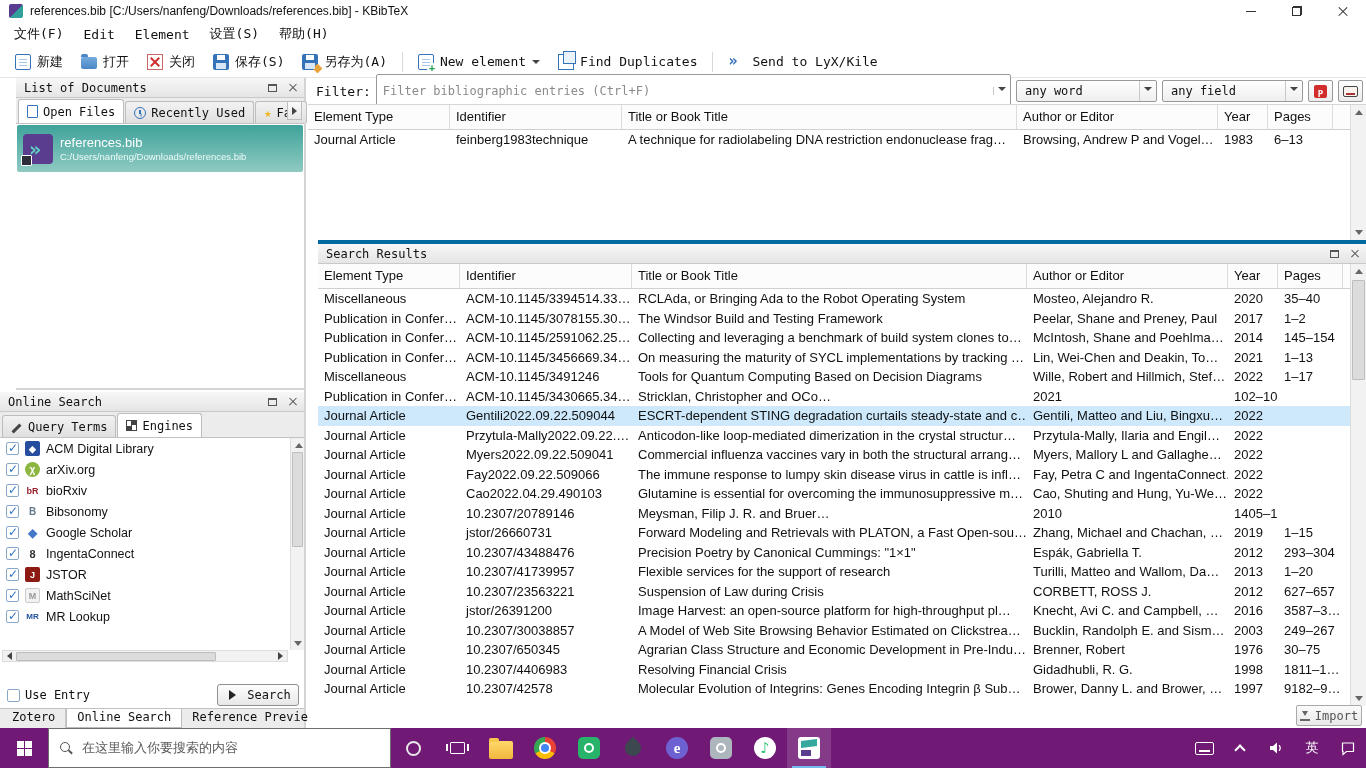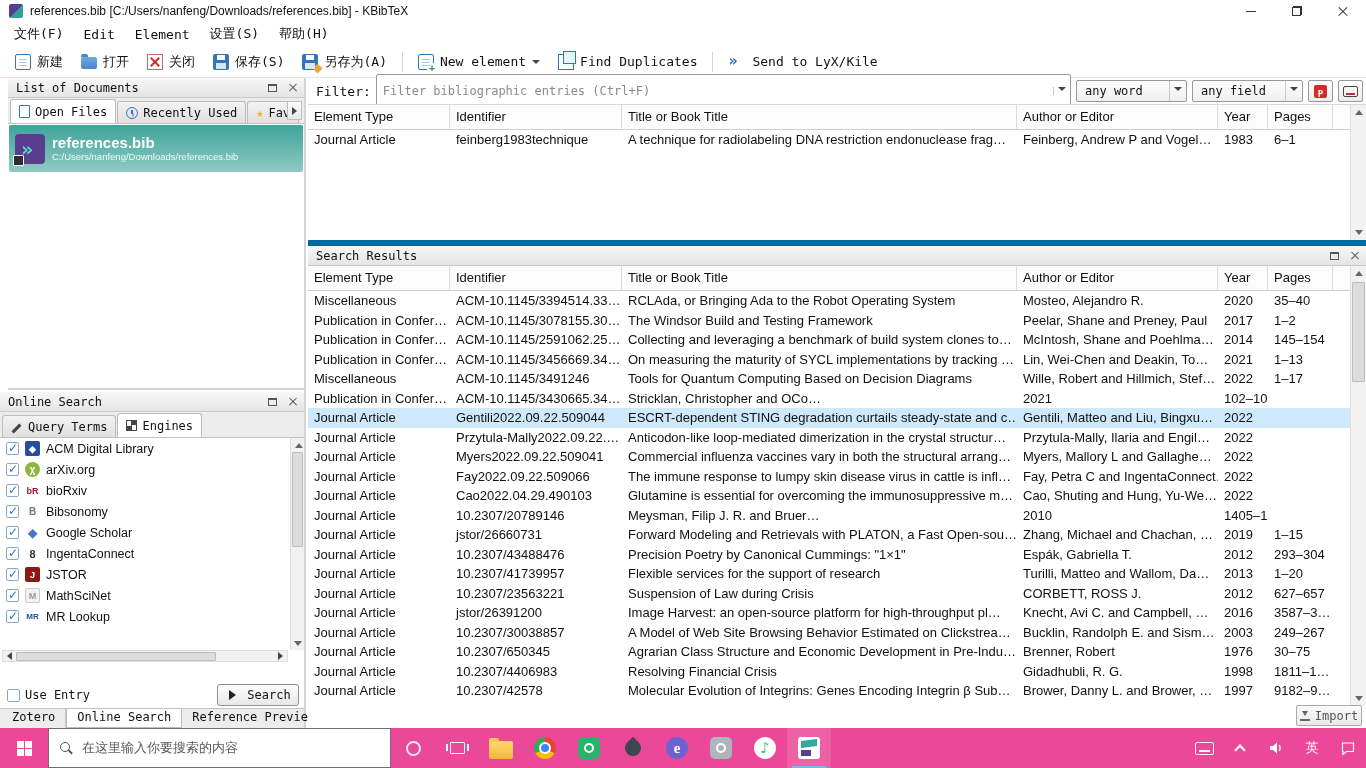--- a/index.html
+++ b/index.html
@@ -50,41 +50,41 @@
   
   .left-col{position:absolute;top:78px;left:0;width:306px;bottom:40px;background:#fff;border-right:2px solid #d4d4d4}
   .panel-head{height:20px;background:linear-gradient(#f7f7f7,#e5e5e5);border-bottom:1px solid #c9c9c9;display:flex;align-items:center;padding:0 3px 0 8px;font:12px "DejaVu Sans Mono",monospace}
   .ph-btns{margin-left:auto;display:flex;gap:3px}
   .ph-btn{width:17px;height:15px;display:flex;align-items:center;justify-content:center}
   .float-ico{width:9px;height:8px;border:1px solid #555;border-top-width:2px}
   .xp{position:relative;width:9px;height:9px}
   .xp::before,.xp::after{content:"";position:absolute;left:-0.5px;top:4px;width:10px;height:1.2px;background:#555}
   .xp::before{transform:rotate(45deg)}.xp::after{transform:rotate(-45deg)}
 
-  .docs-panel{position:absolute;top:0;left:8px;right:0;height:312px;border-bottom:2px solid #d4d4d4}
+  .docs-panel{position:absolute;top:0;left:16px;right:0;height:312px;border-bottom:2px solid #d4d4d4}
   .tabbar{height:26px;background:#ececec;border-bottom:1px solid #c2c2c2;display:flex;align-items:flex-end;padding:2px 0 0 2px;position:relative}
   .tab{display:flex;align-items:center;gap:5px;padding:0 8px;height:22px;font:12px "DejaVu Sans Mono",monospace;border:1px solid #bdbdbd;border-bottom:none;border-radius:3px 3px 0 0;background:linear-gradient(#f2f2f2,#e0e0e0);margin-right:1px;white-space:nowrap}
   .tab.active{background:#fff;height:24px}
   .tab-scroll{position:absolute;right:2px;bottom:3px;width:15px;height:19px;border:1px solid #bdbdbd;background:linear-gradient(#fbfbfb,#e8e8e8);display:flex;align-items:center;justify-content:center}
   .tri-r{width:0;height:0;border:4px solid transparent;border-left:5px solid #444;margin-left:3px}
   .tri-l{width:0;height:0;border:4px solid transparent;border-right:5px solid #444;margin-right:3px}
   .tri-u{width:0;height:0;border:4px solid transparent;border-bottom:5px solid #666;margin-bottom:3px}
   .tri-d{width:0;height:0;border:4px solid transparent;border-top:5px solid #666;margin-top:3px}
   .mini-doc{width:11px;height:13px;background:#fff;border:1px solid #3573b9;border-radius:1px}
   .clock-ico{width:12px;height:12px;border:1.5px solid #3573b9;border-radius:50%;position:relative}
   .clock-ico::after{content:"";position:absolute;left:4px;top:2px;width:1.5px;height:4px;background:#3573b9;box-shadow:1px 3px 0 -0.5px #3573b9}
   .star-ico::before{content:"★";color:#f0b41e;font-size:12px;line-height:12px}
 
   .file-list{position:absolute;top:46px;bottom:23px;left:0;right:0;background:#fff;padding:1px}
   .file-item{height:47px;border-radius:2px;background:linear-gradient(#3fa39b,#8fcac2);display:flex;align-items:center;gap:7px;padding:4px 6px;color:#fff;overflow:hidden}
   .file-ico{width:30px;height:30px;border-radius:4px;background:#5a3d8f;flex:0 0 auto;position:relative}
   .file-ico::before{content:"»";position:absolute;left:6px;top:2px;color:#5fd0c2;font:bold 20px/26px "DejaVu Sans Mono",monospace}
   .file-ico::after{content:"";position:absolute;left:-2px;bottom:-2px;width:9px;height:9px;background:#2d2d3a;border:1px solid #fff;border-radius:1px}
   .file-txt{min-width:0}
-  .file-name{font-weight:bold;font-size:15px;line-height:16px}
+  .file-name{font-weight:normal;font-size:13px;line-height:16px}
   .file-path{font-size:9.5px;color:#eafaf7;line-height:12px;white-space:nowrap;overflow:hidden}
   .bottom-tabs{position:absolute;bottom:0;left:0;right:0;height:23px;background:#ececec;border-top:1px solid #c2c2c2;display:flex;padding-left:2px}
   .btab{padding:2px 9px 0;height:20px;font:12px "DejaVu Sans Mono",monospace;border:1px solid #bdbdbd;border-top:none;border-radius:0 0 3px 3px;background:linear-gradient(#e9e9e9,#dcdcdc);margin-right:1px;white-space:nowrap}
   .btab.active{background:#fff}
 
   .search-panel{position:absolute;top:314px;left:0;right:0;bottom:0}
   .pencil-ico{width:12px;height:12px;position:relative}
   .pencil-ico::before{content:"";position:absolute;left:0;top:6px;width:11px;height:3px;background:#444;transform:rotate(-45deg)}
   .grid-ico{width:11px;height:11px;background:conic-gradient(#444 0 25%,#fff 0 50%,#444 0 75%,#fff 0);border:1px solid #444}
   .engine-list{position:absolute;top:46px;bottom:78px;left:0;right:14px;overflow:hidden;background:#fff}
@@ -114,21 +114,21 @@
   .pbt{padding:1px 10px 0;font:12px "DejaVu Sans Mono",monospace;border-right:1px solid #c9c9c9;background:transparent;white-space:nowrap}
   .pbt.active{background:#fff;border:1px solid #bdbdbd;border-top:none}
 
   
   .main-col{position:absolute;top:78px;left:308px;right:0;bottom:40px;background:#fff}
   .filter-row{position:absolute;top:0;left:0;right:0;height:26px;display:flex;align-items:center;gap:5px;padding:0 3px 0 8px}
   .filter-label{font:13px "DejaVu Sans Mono",monospace}
   .filter-input{flex:1;height:34px;border:1px solid #999;border-radius:2px;background:#fff;display:flex;align-items:center}
   .filter-input input{border:none;outline:none;flex:1;font:12px "DejaVu Sans Mono",monospace;color:#444;padding:0 6px;background:transparent;min-width:0}
   .filter-input input::placeholder{color:#8b8b8b}
-  .combo{width:111px;height:22px;border:1px solid #999;border-radius:2px;background:linear-gradient(#fefefe,#efefef);display:flex;align-items:stretch;font:12px "DejaVu Sans Mono",monospace}
+  .combo{width:141px;height:22px;border:1px solid #999;border-radius:2px;background:linear-gradient(#fefefe,#efefef);display:flex;align-items:stretch;font:12px "DejaVu Sans Mono",monospace}
   .combo-text{flex:1;display:flex;align-items:center;padding-left:8px;white-space:nowrap;overflow:hidden}
   .arr{width:17px;display:flex;align-items:center;justify-content:center;border-left:1px solid #c9c9c9}
   .mini-btn{width:25px;height:22px;border:1px solid #999;border-radius:2px;background:linear-gradient(#fefefe,#ececec);display:flex;align-items:center;justify-content:center;flex:0 0 auto}
   .pdf-ico{width:13px;height:13px;background:#d22d2d;border-radius:2px;color:#fff;text-align:center}
   .pdf-ico::before{content:"P";font:bold 9px/13px "DejaVu Sans Mono",monospace}
   .kbd-ico{width:15px;height:11px;border:1px solid #444;border-radius:2px;position:relative;background:#faf3ee}
   .kbd-ico::after{content:"";position:absolute;left:2px;right:2px;bottom:1px;height:2px;background:#a33}
 
   .grid-head,.trow{display:grid;grid-template-columns:142px 172px 395px 201px 50px 65px 1fr}
   .grid-head{height:25px;border-bottom:1px solid #d0d0d0;background:#fcfcfc}
@@ -139,32 +139,32 @@
   .trow.selected{background:#cde9fb}
 
   .doc-table{position:absolute;top:26px;left:0;right:0;height:136px;border-top:1px solid #d6d6d6}
   .doc-head{position:absolute;top:0;left:0;right:16px}
   .doc-body{position:absolute;top:25px;bottom:0;left:0;right:16px;overflow:hidden;background:#fff}
   .vsb{position:absolute;top:0;bottom:0;right:0;width:16px;background:#f2f2f2;border-left:1px solid #ddd}
   .vsb .sb-top{position:absolute;top:0;left:0;right:0;height:14px;display:flex;align-items:center;justify-content:center}
   .vsb .sb-bot{position:absolute;bottom:0;left:0;right:0;height:14px;display:flex;align-items:center;justify-content:center}
   .sb-thumb{position:absolute;left:1px;right:1px;background:#dcdcdc;border:1px solid #bdbdbd;border-radius:1px}
 
-  .results{position:absolute;top:162px;left:0;right:0;height:466px;border-top:6px solid #0369a1}
+  .results{position:absolute;top:162px;left:10px;right:0;height:466px;border-top:4px solid #0369a1}
   .res-head-grid{position:absolute;top:20px;left:0;right:16px}
   .res-body{position:absolute;top:45px;bottom:0;left:0;right:16px;overflow:hidden;background:#fff}
   .res-vsb{position:absolute;top:20px;bottom:0;right:0;width:16px;background:#f2f2f2;border-left:1px solid #ddd}
 
   .import-btn{position:absolute;right:4px;bottom:2px;width:66px;height:21px;border:1px solid #a9a9a9;border-radius:2px;background:linear-gradient(#fbfbfb,#e9e9e9);display:flex;align-items:center;justify-content:center;gap:5px;font:12px "DejaVu Sans Mono",monospace;color:#555}
   .imp-ico{width:10px;height:10px;position:relative}
   .imp-ico::before{content:"";position:absolute;left:2px;top:0;width:0;height:0;border:3px solid transparent;border-top:5px solid #666}
   .imp-ico::after{content:"";position:absolute;left:0;bottom:0;width:10px;height:2px;background:#666}
 
   
-  .taskbar{position:absolute;left:0;bottom:0;width:100%;height:40px;background:#ec4899;display:flex;align-items:stretch;color:#fff}
+  .taskbar{position:absolute;left:0;bottom:0;width:100%;height:40px;background:#701a75;display:flex;align-items:stretch;color:#fff}
   .tk-btn{width:44px;display:flex;align-items:center;justify-content:center;position:relative}
   .tk-start{width:48px}
   .win-logo{width:15px;height:15px;display:grid;grid-template-columns:7px 7px;grid-template-rows:7px 7px;gap:1px}
   .win-logo span{background:#fff}
   .tk-search{width:343px;background:#fff;border:1px solid #6e6e6e;display:flex;align-items:center;gap:9px;padding:0 11px;color:#5a5a5a;font-size:13px;white-space:nowrap;overflow:hidden}
   .mag{width:13px;height:13px;position:relative;flex:0 0 auto}
   .mag::before{content:"";position:absolute;left:0;top:0;width:8px;height:8px;border:1.5px solid #555;border-radius:50%}
   .mag::after{content:"";position:absolute;left:8px;top:9px;width:5px;height:1.5px;background:#555;transform:rotate(45deg)}
   .cortana-ico{width:15px;height:15px;border:2px solid #e8e8e8;border-radius:50%}
   .taskview-ico{width:15px;height:12px;border:1.5px solid #fff;border-radius:1px;position:relative}
@@ -448,23 +448,23 @@
       <div class="hc">Author or Editor</div>
       <div class="hc">Year</div>
       <div class="hc">Pages</div>
       <div class="hc"></div>
     </div>
     <div class="doc-body">
       <div class="trow" style="">
         <div class="tc">Journal Article</div>
         <div class="tc">feinberg1983technique</div>
         <div class="tc">A technique for radiolabeling DNA restriction endonuclease frag…</div>
-        <div class="tc">Feinberg, Andrew P and Vogel…</div>
+        <div class="tc">Browsing, Andrew P and Vogel…</div>
         <div class="tc">1983</div>
-        <div class="tc">6–1</div>
+        <div class="tc">6–13</div>
         <div class="tc"></div>
       </div>
     </div>
     <div class="vsb">
       <div class="sb-top">
           <span class="tri-u"></span>
         </div>
       <div class="sb-bot">
           <span class="tri-d"></span>
         </div>

